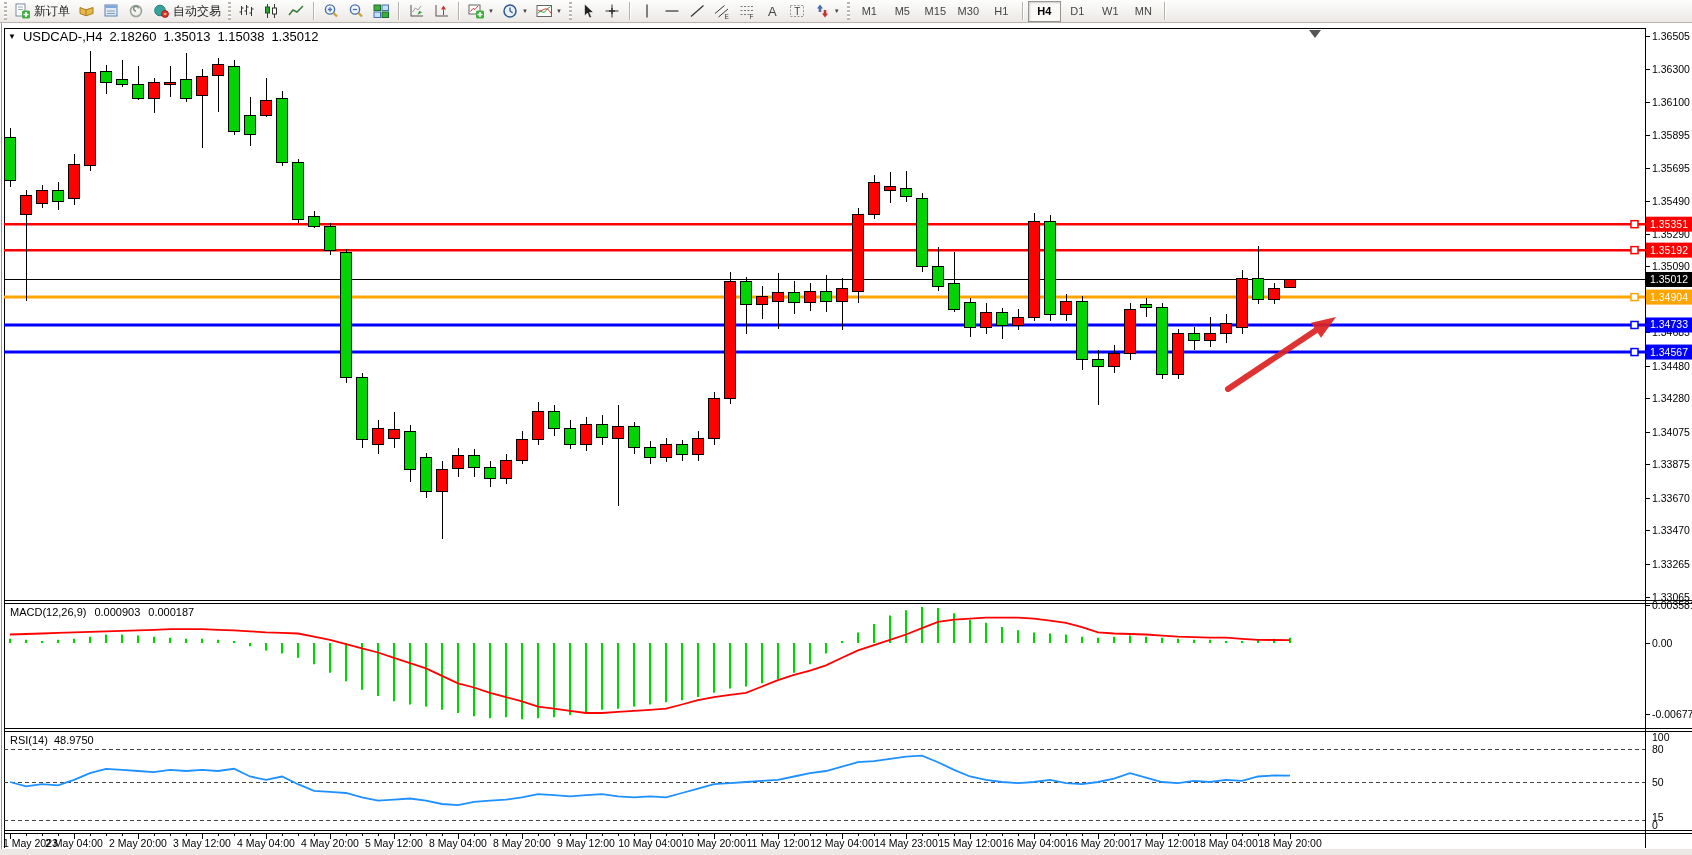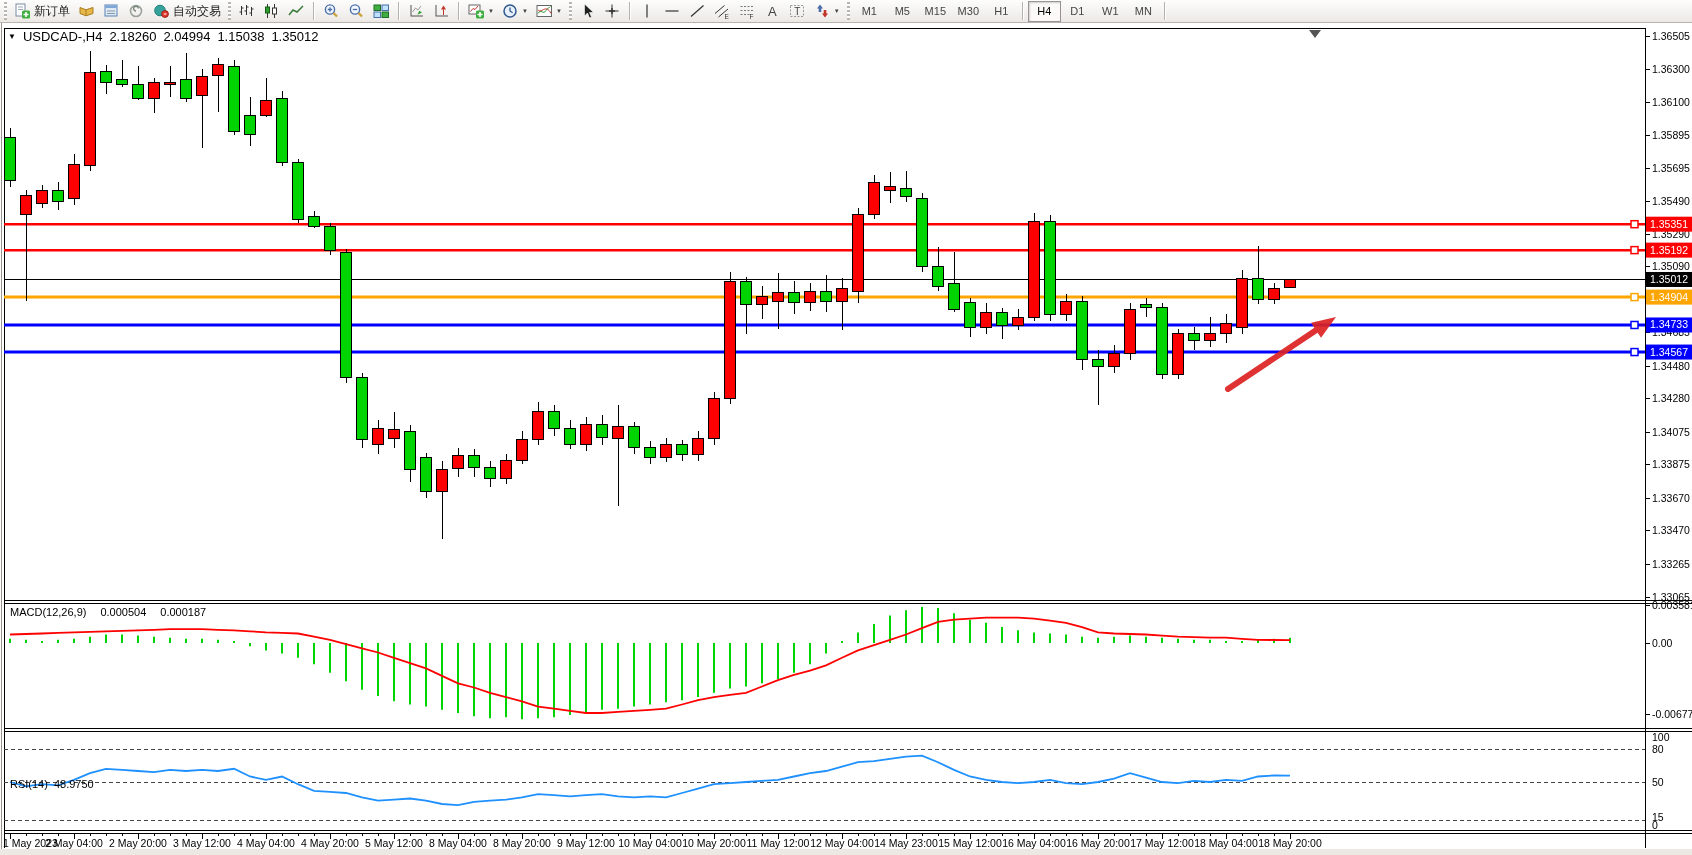--- a/index.html
+++ b/index.html
@@ -11,32 +11,32 @@
   .tb{height:21px;min-width:24px;display:flex;align-items:center;justify-content:center;gap:3px;
     background:transparent;border:1px solid transparent;padding:0 3px;
     font:12px "Liberation Sans",sans-serif;color:#222;cursor:default;}
   .tb .ic{display:flex;align-items:center;}
   .tb .dd{font-size:6px;color:#444;}
   .grip{width:3px;height:18px;margin:0 3px;
     background:repeating-linear-gradient(180deg,#b9b6b2 0 2px,#fdfdfd 2px 4px);}
   .sep{width:0;height:18px;margin:0 4px;border-left:1px solid #b5b2ae;border-right:1px solid #ffffff;}
   .tf{min-width:31px;height:19px;font:11px "Liberation Sans",sans-serif;color:#454545;
     display:flex;align-items:center;justify-content:center;border:1px solid transparent;cursor:default;}
-  .tf.active{border:1px solid #989590;background:#fbfaf8;box-shadow:inset 1px 1px 2px rgba(0,0,0,.18);color:#000;}
+  .tf.active{border:1px solid #989590;background:#fbfaf8;box-shadow:inset 1px 1px 2px rgba(0,0,0,.18);color:#000;font-weight:bold;}
   .tbright{position:absolute;right:8px;top:1px;display:flex;gap:12px;align-items:center;height:21px;}
   .badgewrap{position:relative;display:flex;}
   .badge{position:absolute;top:-4px;right:-7px;background:#e03226;color:#fff;font:bold 9px "Liberation Sans",sans-serif;
     border-radius:8px;padding:0 4px;line-height:12px;border:1px solid #fff;}
   svg#chart{position:absolute;left:0;top:0;z-index:1;}
   svg text{font-family:"Liberation Sans",sans-serif;}
   .overlay-label{position:absolute;z-index:3;color:#000;white-space:nowrap;}
   #chart-title{left:8px;top:29px;font:13px "Liberation Sans",sans-serif;display:flex;gap:7px;align-items:center;}
   #chart-title .tri{font-size:8px;}
-  #macd-label{left:10px;top:606px;font:11px "Liberation Sans",sans-serif;display:flex;gap:14px;}
-  #rsi-label{left:10px;top:734px;font:11px "Liberation Sans",sans-serif;display:flex;gap:6px;margin-top:44px;}
+  #macd-label{left:10px;top:606px;font:11px "Liberation Sans",sans-serif;display:flex;gap:8px;}
+  #rsi-label{left:10px;top:734px;font:11px "Liberation Sans",sans-serif;display:flex;gap:6px;}
 </style>
 </head>
 <body>
 
 <div id="app">
   <div class="toolbar" id="toolbar">
       <div class="grip"></div>
       <button class="tb">
         <span class="ic">
           <svg width="17" height="16" viewBox="0 0 17 16">
@@ -780,28 +780,28 @@
         <text x="1226" y="847" text-anchor="middle">18 May 04:00</text>
         <line x1="1290" y1="833.5" x2="1290" y2="839" stroke="#000" stroke-width="1" shape-rendering="crispEdges"></line>
         <text x="1290" y="847" text-anchor="middle">18 May 20:00</text>
       </g>
     </svg>
 
   <div class="overlay-label" id="chart-title">
     <span class="tri">▼</span>
     <span>USDCAD-,H4</span>
     <span>2.18260</span>
-    <span>2.04994</span>
+    <span>1.35013</span>
     <span>1.15038</span>
     <span>1.35012</span>
   </div>
 
   <div class="overlay-label" id="macd-label">
     <span>MACD(12,26,9)</span>
-    <span>0.000504</span>
+    <span>0.000903</span>
     <span>0.000187</span>
   </div>
 
   <div class="overlay-label" id="rsi-label">
     <span>RSI(14)</span>
     <span>48.9750</span>
   </div>
 </div>
 
 </body></html>

